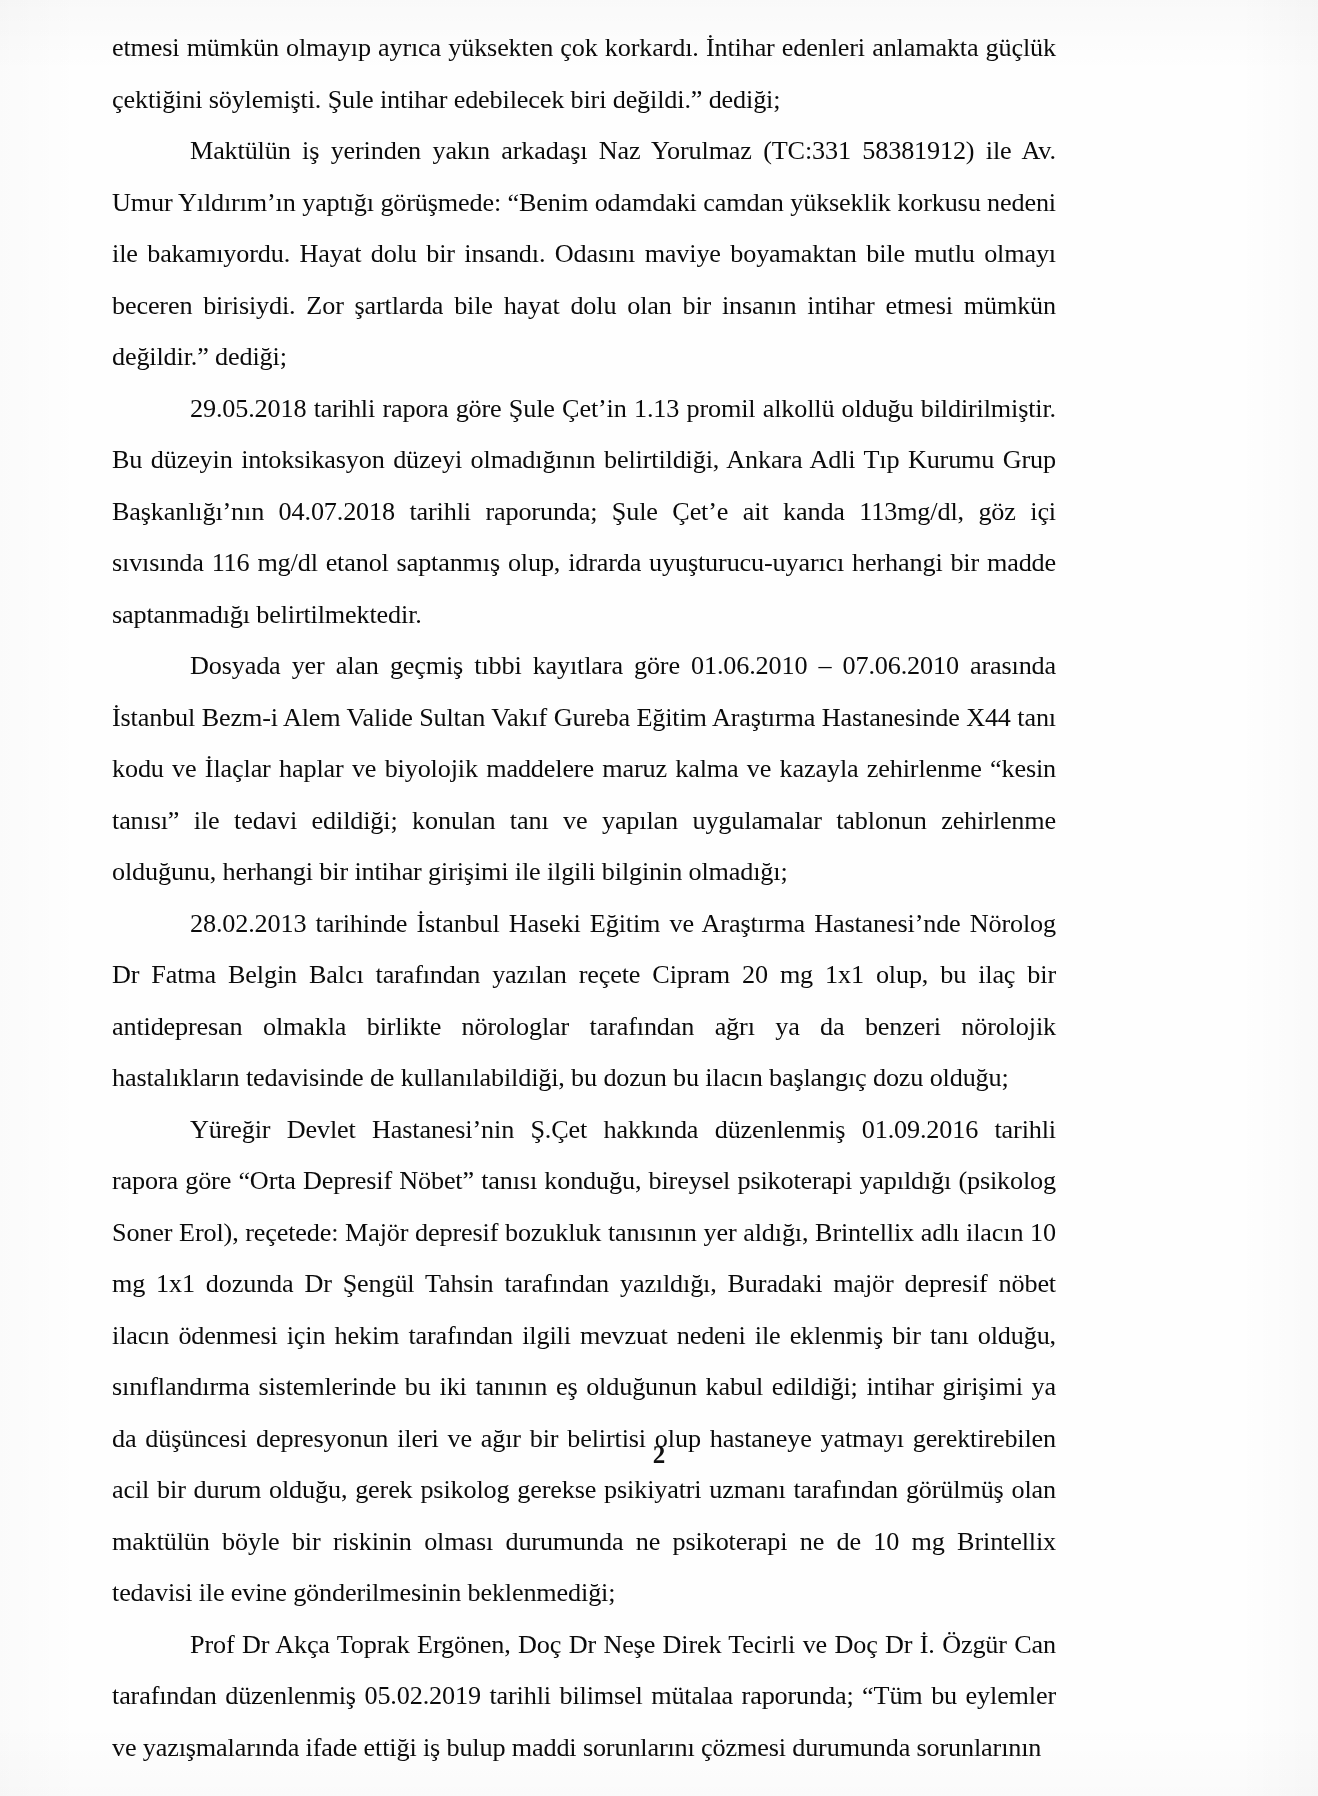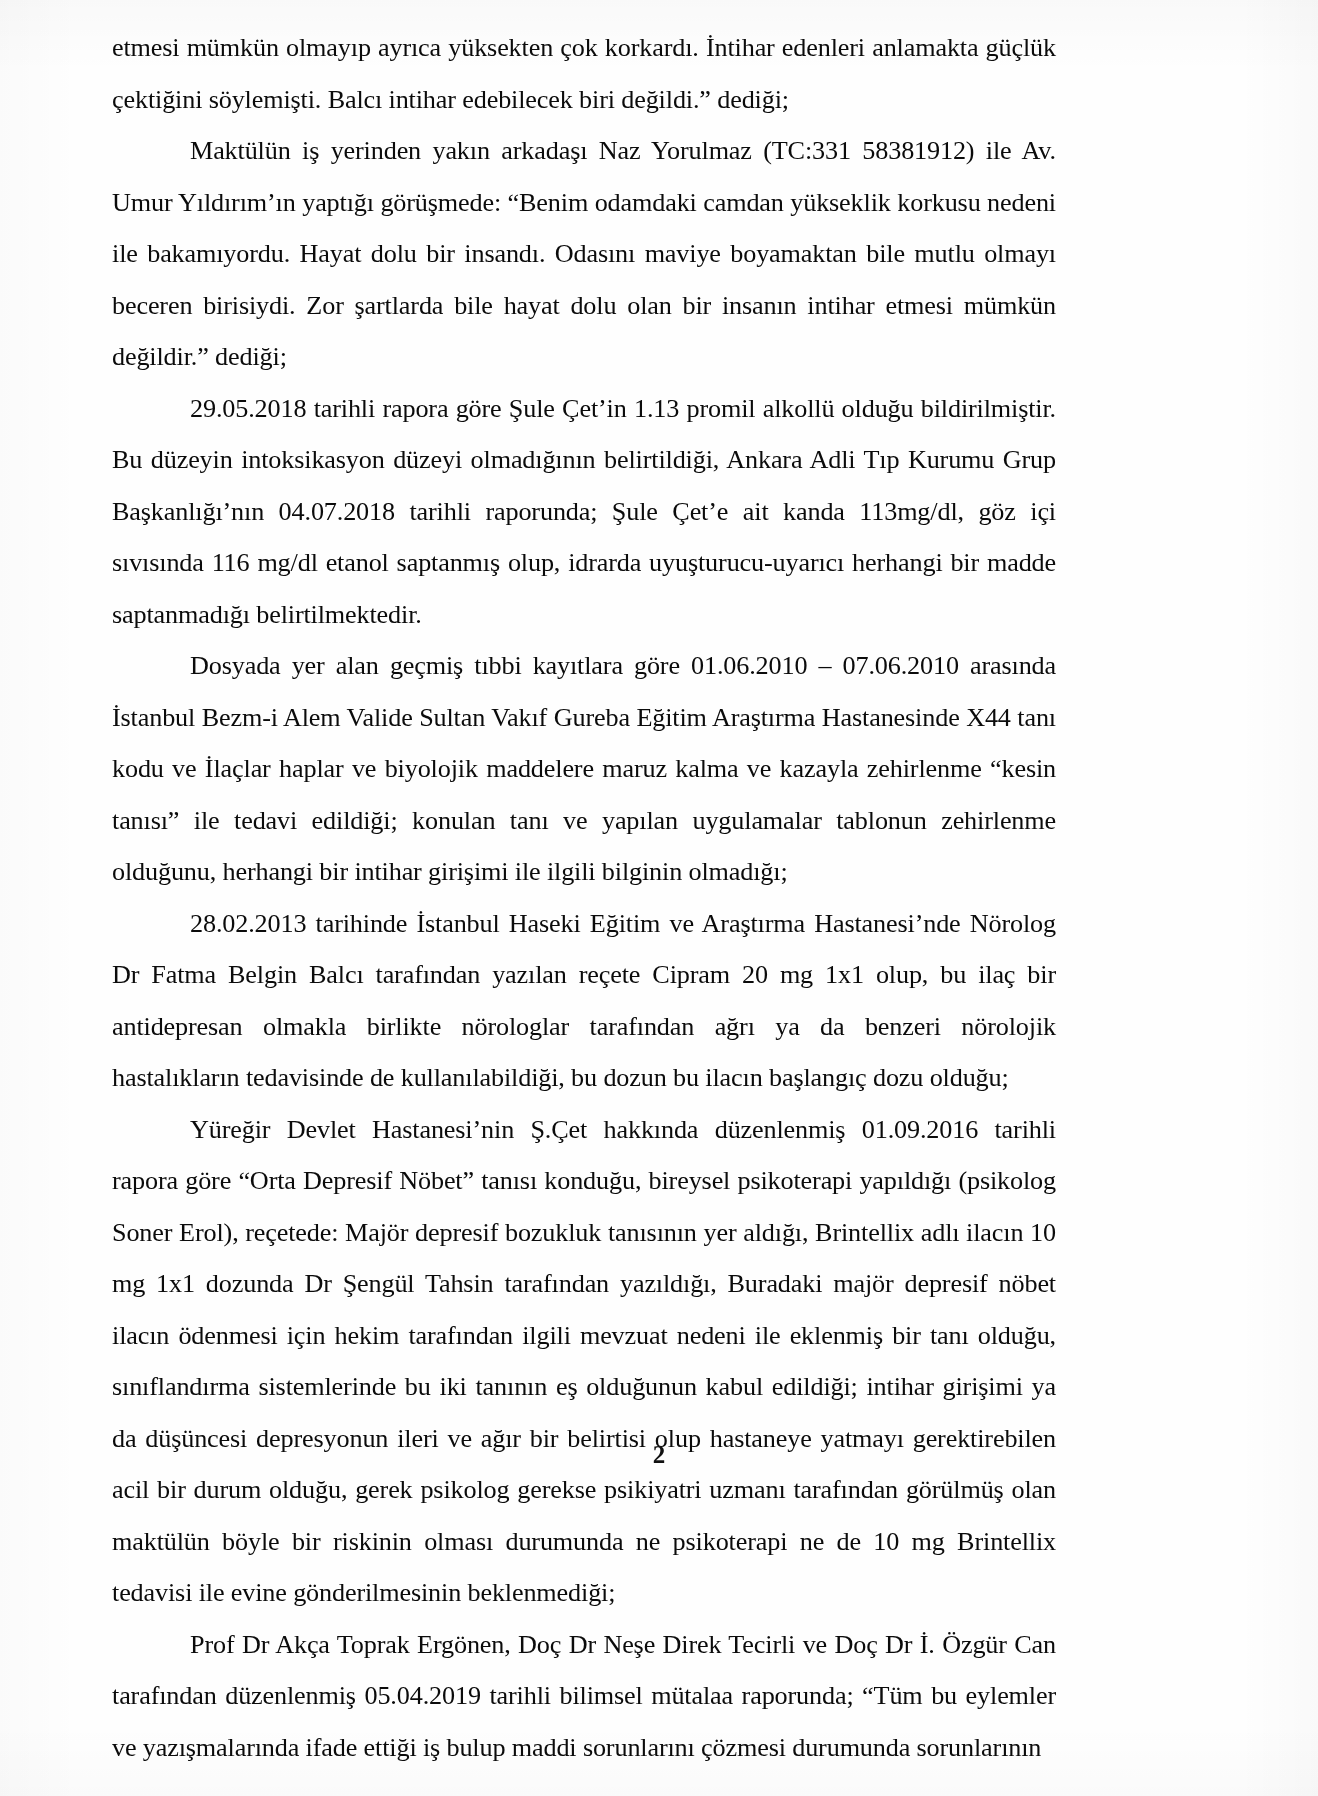--- a/index.html
+++ b/index.html
@@ -68,27 +68,27 @@
   }
 </style>
 </head>
 <body>
 
 <div class="page">
 
   <div class="scan-tint"></div>
 
   <div class="body-text">
-    <p class="para noindent">etmesi mümkün olmayıp ayrıca yüksekten çok korkardı.  İntihar edenleri anlamakta güçlük çektiğini söylemişti.  Balcı intihar edebilecek biri değildi.” dediği;</p>
+    <p class="para noindent">etmesi mümkün olmayıp ayrıca yüksekten çok korkardı.  İntihar edenleri anlamakta güçlük çektiğini söylemişti.  Şule intihar edebilecek biri değildi.” dediği;</p>
     <p class="para">Maktülün iş yerinden yakın arkadaşı Naz Yorulmaz (TC:331 58381912) ile Av. Umur Yıldırım’ın yaptığı görüşmede: “Benim odamdaki camdan yükseklik korkusu nedeni ile bakamıyordu.  Hayat dolu bir insandı.  Odasını maviye boyamaktan bile mutlu olmayı beceren birisiydi. Zor şartlarda bile hayat dolu olan bir insanın intihar etmesi mümkün değildir.” dediği;</p>
     <p class="para">29.05.2018 tarihli rapora göre Şule Çet’in 1.13 promil alkollü olduğu bildirilmiştir. Bu düzeyin intoksikasyon düzeyi olmadığının belirtildiği, Ankara Adli Tıp Kurumu Grup Başkanlığı’nın 04.07.2018 tarihli raporunda;  Şule Çet’e ait kanda 113mg/dl, göz içi sıvısında 116  mg/dl  etanol  saptanmış  olup,  idrarda  uyuşturucu-uyarıcı  herhangi  bir  madde saptanmadığı belirtilmektedir.</p>
     <p class="para">Dosyada yer alan geçmiş tıbbi kayıtlara göre 01.06.2010 – 07.06.2010 arasında İstanbul Bezm-i Alem Valide Sultan Vakıf Gureba Eğitim Araştırma Hastanesinde X44 tanı kodu ve İlaçlar haplar ve biyolojik maddelere maruz kalma ve kazayla zehirlenme “kesin tanısı” ile   tedavi edildiği; konulan tanı ve yapılan uygulamalar tablonun zehirlenme olduğunu,  herhangi bir intihar girişimi ile ilgili bilginin olmadığı;</p>
     <p class="para">28.02.2013 tarihinde İstanbul Haseki Eğitim ve Araştırma Hastanesi’nde Nörolog Dr Fatma Belgin Balcı tarafından yazılan reçete Cipram 20 mg 1x1 olup, bu ilaç bir antidepresan olmakla birlikte nörologlar tarafından ağrı ya da benzeri nörolojik hastalıkların tedavisinde de kullanılabildiği, bu dozun bu ilacın başlangıç dozu olduğu;</p>
     <p class="para">Yüreğir Devlet Hastanesi’nin  Ş.Çet hakkında düzenlenmiş 01.09.2016 tarihli rapora göre “Orta Depresif Nöbet” tanısı konduğu, bireysel psikoterapi yapıldığı (psikolog Soner Erol), reçetede: Majör depresif bozukluk tanısının yer aldığı, Brintellix adlı ilacın 10 mg 1x1 dozunda Dr Şengül Tahsin tarafından yazıldığı, Buradaki majör depresif nöbet ilacın ödenmesi için hekim tarafından ilgili mevzuat nedeni ile eklenmiş bir tanı olduğu, sınıflandırma sistemlerinde bu iki tanının eş olduğunun kabul edildiği; intihar girişimi ya da düşüncesi depresyonun ileri ve ağır bir belirtisi olup hastaneye yatmayı gerektirebilen acil bir durum olduğu, gerek psikolog gerekse psikiyatri uzmanı tarafından görülmüş olan maktülün böyle bir riskinin olması durumunda ne psikoterapi ne de 10 mg Brintellix tedavisi ile evine gönderilmesinin beklenmediği;</p>
-    <p class="para">Prof Dr Akça Toprak Ergönen, Doç Dr Neşe Direk Tecirli ve Doç Dr İ. Özgür Can tarafından düzenlenmiş 05.04.2019 tarihli bilimsel mütalaa raporunda; “Tüm bu eylemler ve yazışmalarında ifade ettiği iş bulup maddi sorunlarını çözmesi durumunda sorunlarının</p>
+    <p class="para">Prof Dr Akça Toprak Ergönen, Doç Dr Neşe Direk Tecirli ve Doç Dr İ. Özgür Can tarafından düzenlenmiş 05.02.2019 tarihli bilimsel mütalaa raporunda; “Tüm bu eylemler ve yazışmalarında ifade ettiği iş bulup maddi sorunlarını çözmesi durumunda sorunlarının</p>
   </div>
 
   <div class="page-number">2</div>
 
   <div class="footer">
 
     
     
 
     

